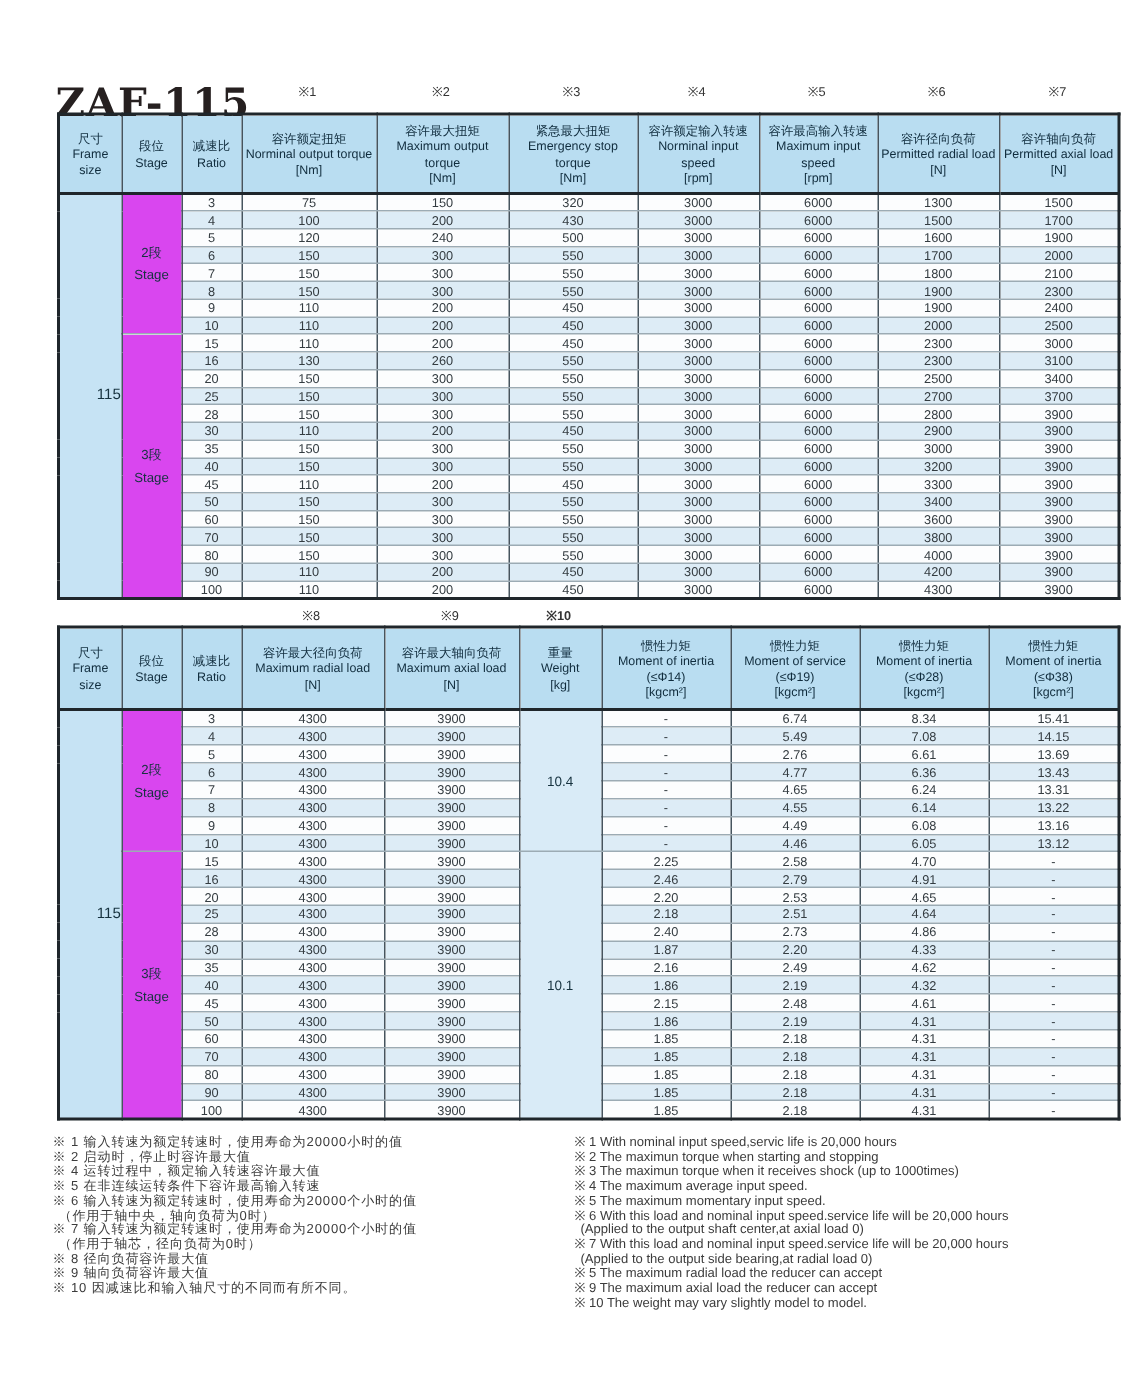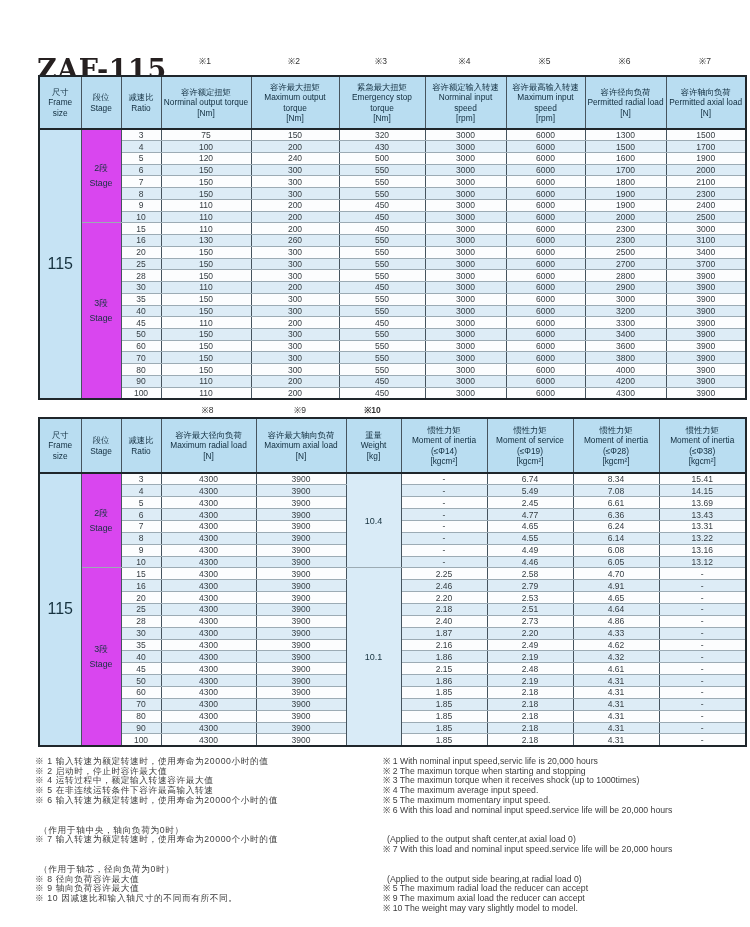--- a/index.html
+++ b/index.html
@@ -33,31 +33,31 @@
     background:#b9ddf1; font-weight:normal; font-size:8.3px; line-height:1.22;
     color:#102c3d; border-bottom:2px solid #1f262b; border-top:1.6px solid #46545e;
   }
   table.spec thead th div { margin:0 1px; }
   #t1 thead tr { height:53px; }
   #t2 thead tr { height:55px; }
   #t1 tbody tr { height:11.74px; }
   #t2 tbody tr { height:11.87px; }
 
   table.spec td { font-size:8.5px; color:#343c41; background:#fcfdfe; }
-  table.spec td.frame { background:#c6e3f4; font-size:16px; color:#16323f; }
+  table.spec td.frame { background:#c6e3f4; font-size:10px; color:#16323f;text-align:right; }
   table.spec td.stage { background:#d946ef; font-size:8.8px; line-height:1.7; color:#16323f; }
   table.spec td.weight { background:#d9ebf7; font-size:9px; color:#16323f; }
   table.spec tr.alt td.v { background:#ddecf6; }
   table.spec tr.gsep td { border-top:1.9px solid #2b373e; }
 
   .fncol { position:absolute; font-size:8.7px; color:#3c3c3c; }
   .fnzh { left:35px; top:757px; width:348px; letter-spacing:0.6px; }
   .fnen { left:383px; top:757px; width:364px; }
   .fn-line { line-height:9.7px; white-space:nowrap; }
-  .fn-line.cont { padding-left:4px;margin-top:20px; }
+  .fn-line.cont { padding-left:4px; }
 </style>
 </head>
 <body>
 
 <div class="title">ZAF-115</div>
 
 <div class="reflabels" id="labels-t1" style="top:55px;">
     <span class="spacer" style="width: 122px;"></span>
     <span style="width: 90px;">※1</span>
     <span style="width: 88px;">※2</span>
@@ -467,21 +467,21 @@
         <td class="v">-</td>
         <td class="v">5.49</td>
         <td class="v">7.08</td>
         <td class="v">14.15</td>
       </tr>
       <tr>
         <td class="v">5</td>
         <td class="v">4300</td>
         <td class="v">3900</td>
         <td class="v">-</td>
-        <td class="v">2.45</td>
+        <td class="v">2.76</td>
         <td class="v">6.61</td>
         <td class="v">13.69</td>
       </tr>
       <tr class="alt">
         <td class="v">6</td>
         <td class="v">4300</td>
         <td class="v">3900</td>
         <td class="v">-</td>
         <td class="v">4.77</td>
         <td class="v">6.36</td>

